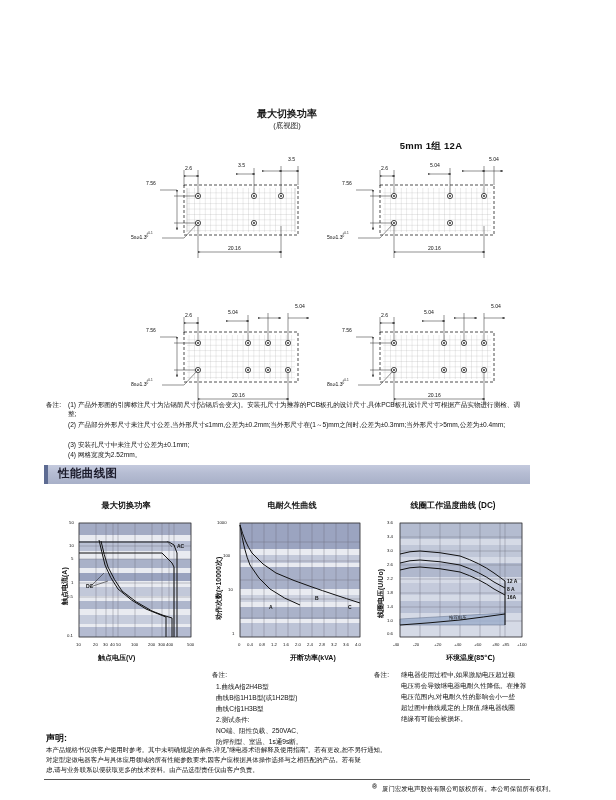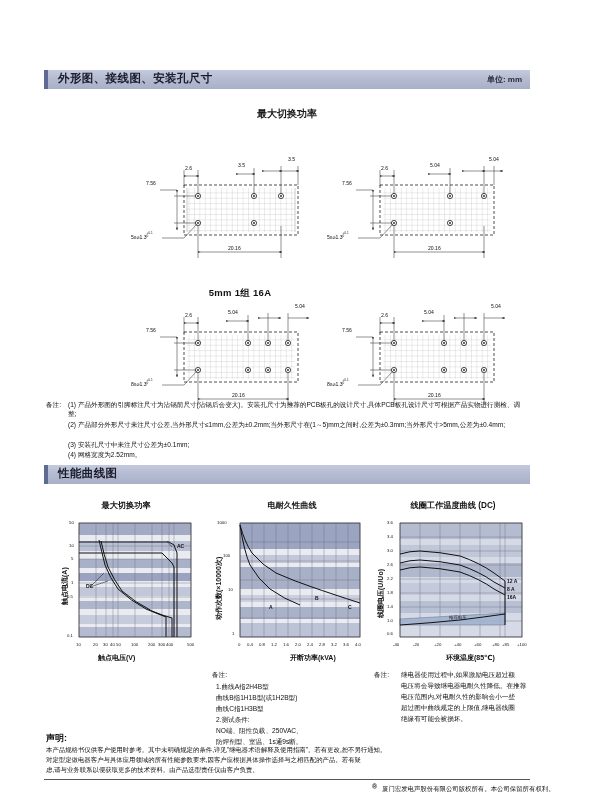--- a/index.html
+++ b/index.html
@@ -55,26 +55,23 @@
   .foot-rule{position:absolute;height:1px;background:#555;}
   .foot-txt{position:absolute;font-size:6.4px;color:#111;}
   .foot-mark{position:absolute;font-size:7px;color:#111;font-weight:bold;}
 </style>
 </head>
 <body>
 
 <div class="page">
 <div class="sheet">
 
-  <div class="sec-bar" style="top:48px;">
-    <div class="sec-title">外形图、接线图、安装孔尺寸</div>
-    <div class="sec-unit">单位: mm</div>
-  </div>
 
   <div class="ctr t-title" style="left:0;top:85px;width:486px;">最大切换功率</div>
+  <div class="ctr t-sub" style="left:0;top:99px;width:486px;">(底视图)</div>
 
   <div class="draw" style="left:96px;top:118px;width:200px;height:135px;">
     <svg width="200" height="115" style="position:absolute;left:0;top:20px;">
       <defs>
         <pattern id="grid1" width="5.4" height="5.4" patternUnits="userSpaceOnUse">
           <path d="M5.4 0 L0 0 0 5.4" fill="none" stroke="#9a9a9a" stroke-width="0.4"></path>
         </pattern>
         <marker id="ar1" markerWidth="6" markerHeight="6" refX="5" refY="3" orient="auto">
           <path d="M0,3 L6,1 L6,5 z" fill="#222"></path>
         </marker>
@@ -139,20 +136,21 @@
     </svg>
     <div class="dim" style="left:6px;top:40px;">7.56</div>
     <div class="dim" style="left:45px;top:25px;">2.6</div>
     <div class="dim" style="left:98px;top:22px;">3.5</div>
     <div class="dim" style="left:148px;top:16px;">3.5</div>
     <div class="dim" style="left:88px;top:105px;">20.16</div>
     <div class="dim" style="left:-9px;top:92px;"><span>5x⌀1.3</span><span class="frac"><span>+0.1</span><br><span>0</span></span></div>
   </div>
 
   <div class="draw" style="left:292px;top:118px;width:200px;height:135px;">
+    <div class="ctr t-dia" style="left:0;top:0;width:190px;">5mm  1组  12A</div>
     <svg width="200" height="115" style="position:absolute;left:0;top:20px;">
       <rect x="47" y="28" width="108" height="44" fill="url(#grid1)"></rect>
       <rect x="44" y="25" width="114" height="50" fill="none" stroke="#222" stroke-width="0.8" stroke-dasharray="3,2"></rect>
       <g fill="none" stroke="#222" stroke-width="0.8">
         <circle cx="58" cy="36" r="2.6"></circle>
             <circle cx="114" cy="36" r="2.6"></circle>
             <circle cx="148" cy="36" r="2.6"></circle>
         <circle cx="58" cy="63" r="2.6"></circle>
             <circle cx="114" cy="63" r="2.6"></circle>
       </g>
@@ -192,21 +190,20 @@
     </svg>
     <div class="dim" style="left:6px;top:40px;">7.56</div>
     <div class="dim" style="left:45px;top:25px;">2.6</div>
     <div class="dim" style="left:94px;top:22px;">5.04</div>
     <div class="dim" style="left:153px;top:16px;">5.04</div>
     <div class="dim" style="left:92px;top:105px;">20.16</div>
     <div class="dim" style="left:-9px;top:92px;"><span>5x⌀1.3</span><span class="frac"><span>+0.1</span><br><span>0</span></span></div>
   </div>
 
   <div class="draw" style="left:96px;top:265px;width:200px;height:135px;">
-    <div class="ctr t-dia" style="left:0;top:0;width:200px;">5mm  1组   16A</div>
     <svg width="200" height="115" style="position:absolute;left:0;top:20px;">
       <rect x="47" y="28" width="108" height="44" fill="url(#grid1)"></rect>
       <rect x="44" y="25" width="114" height="50" fill="none" stroke="#222" stroke-width="0.8" stroke-dasharray="3,2"></rect>
       <g fill="none" stroke="#222" stroke-width="0.8">
         <circle cx="58" cy="36" r="2.6"></circle>
             <circle cx="108" cy="36" r="2.6"></circle>
             <circle cx="128" cy="36" r="2.6"></circle>
             <circle cx="148" cy="36" r="2.6"></circle>
         <circle cx="58" cy="63" r="2.6"></circle>
             <circle cx="108" cy="63" r="2.6"></circle>

